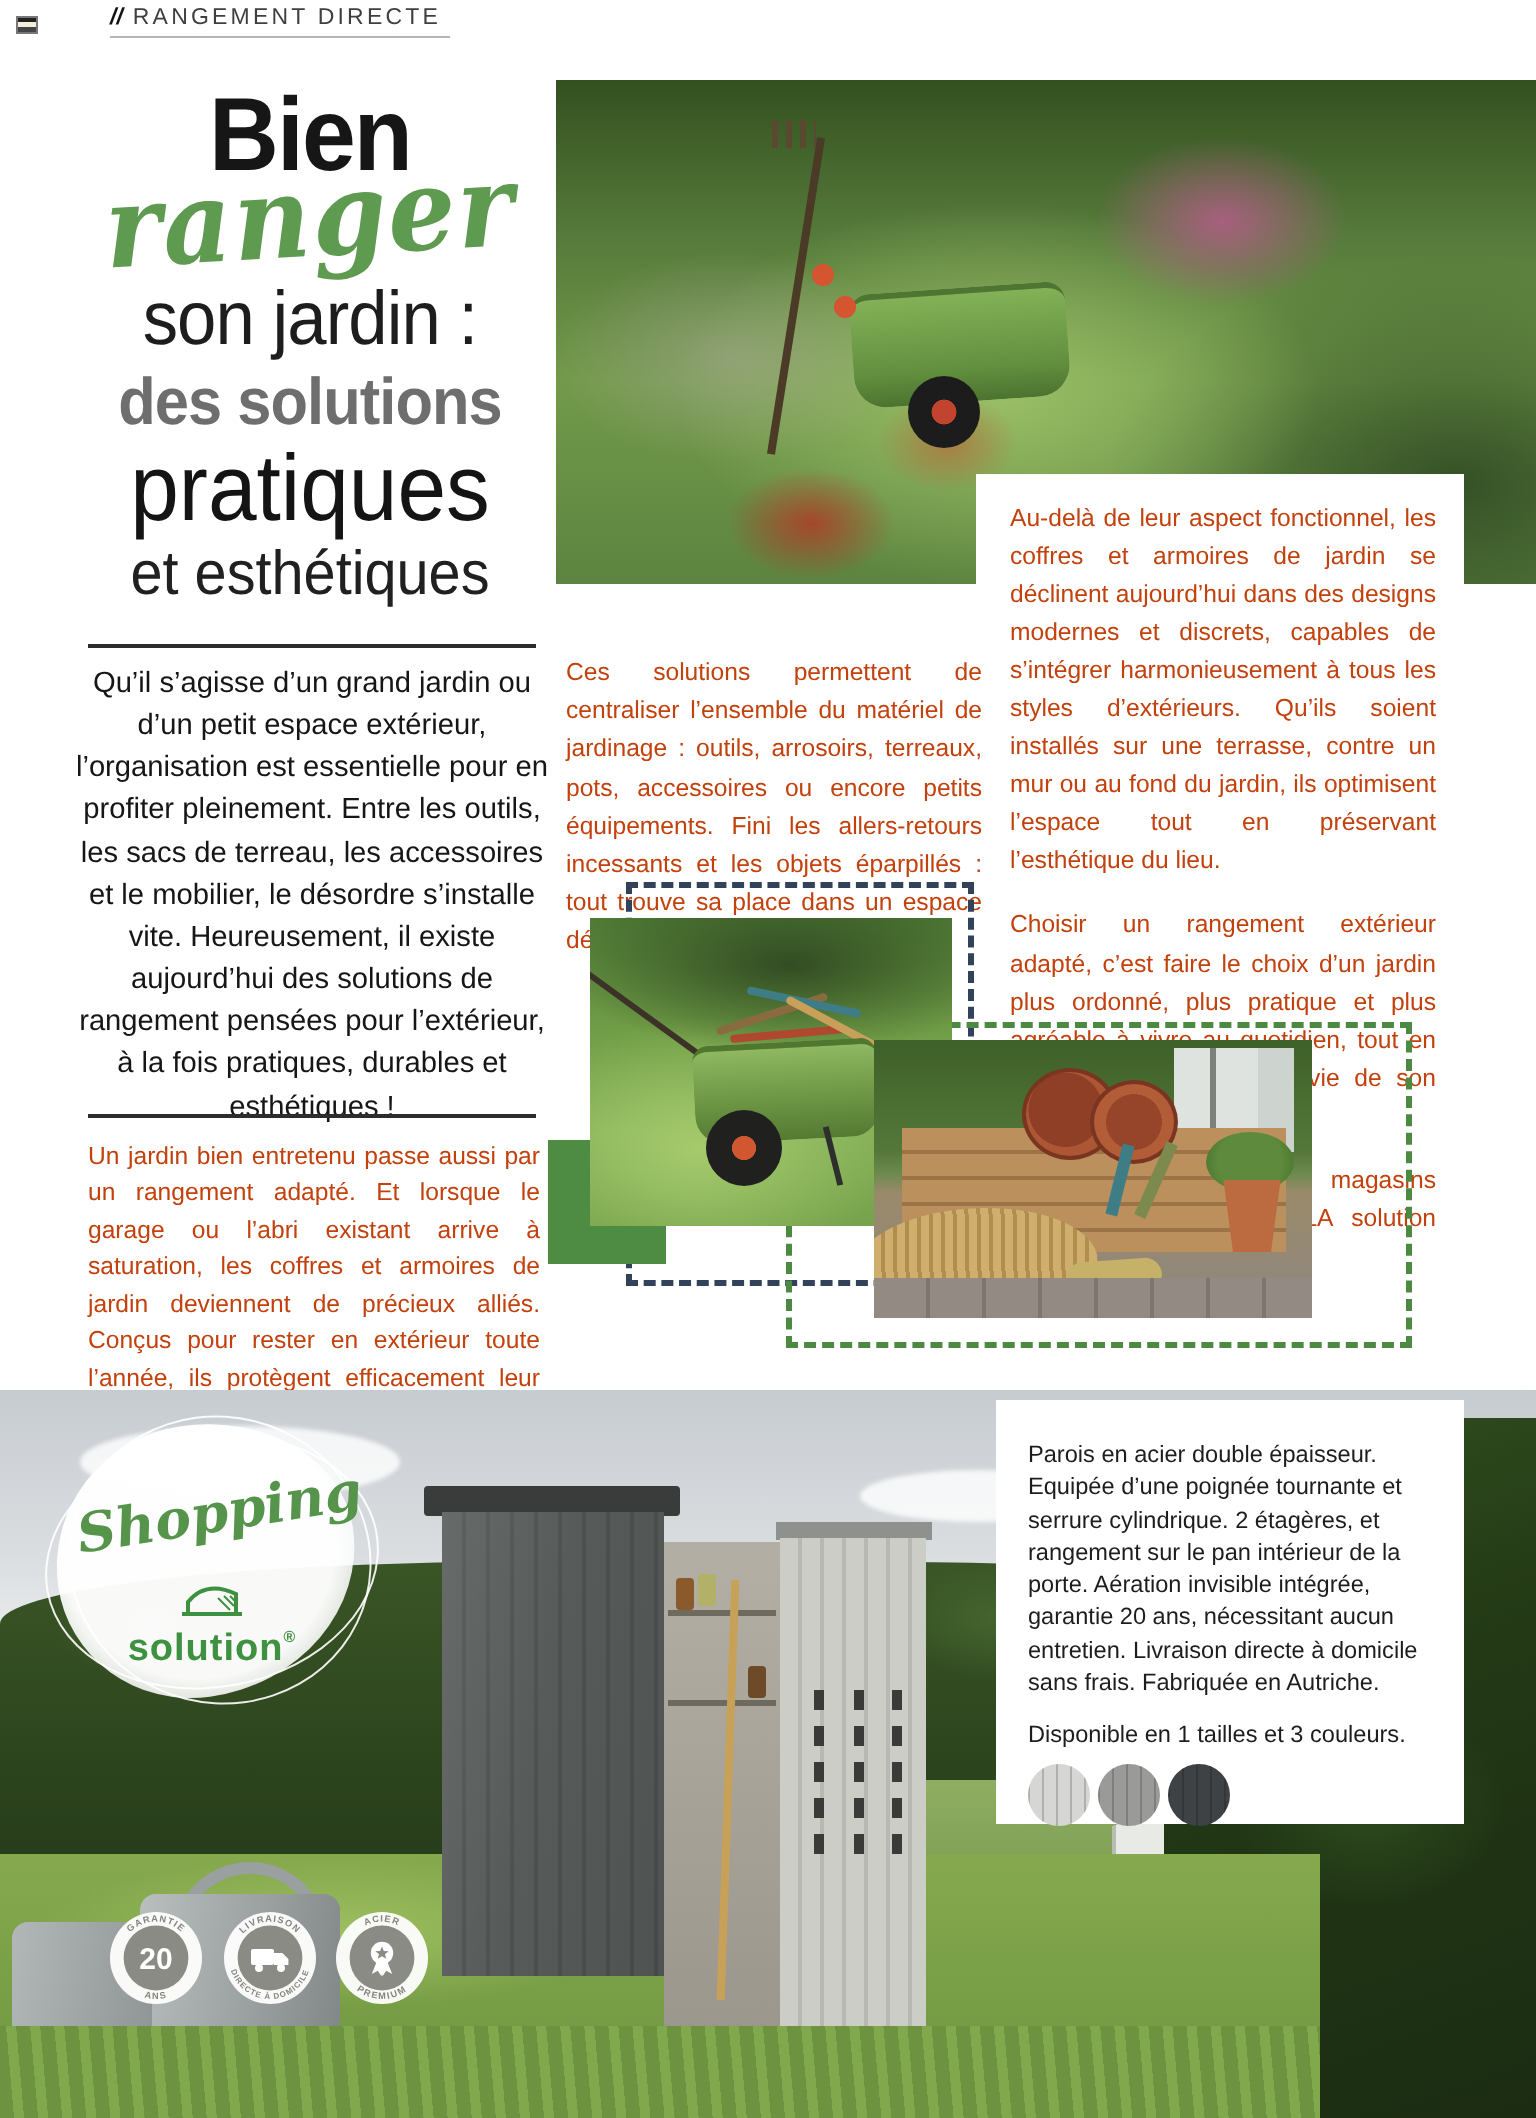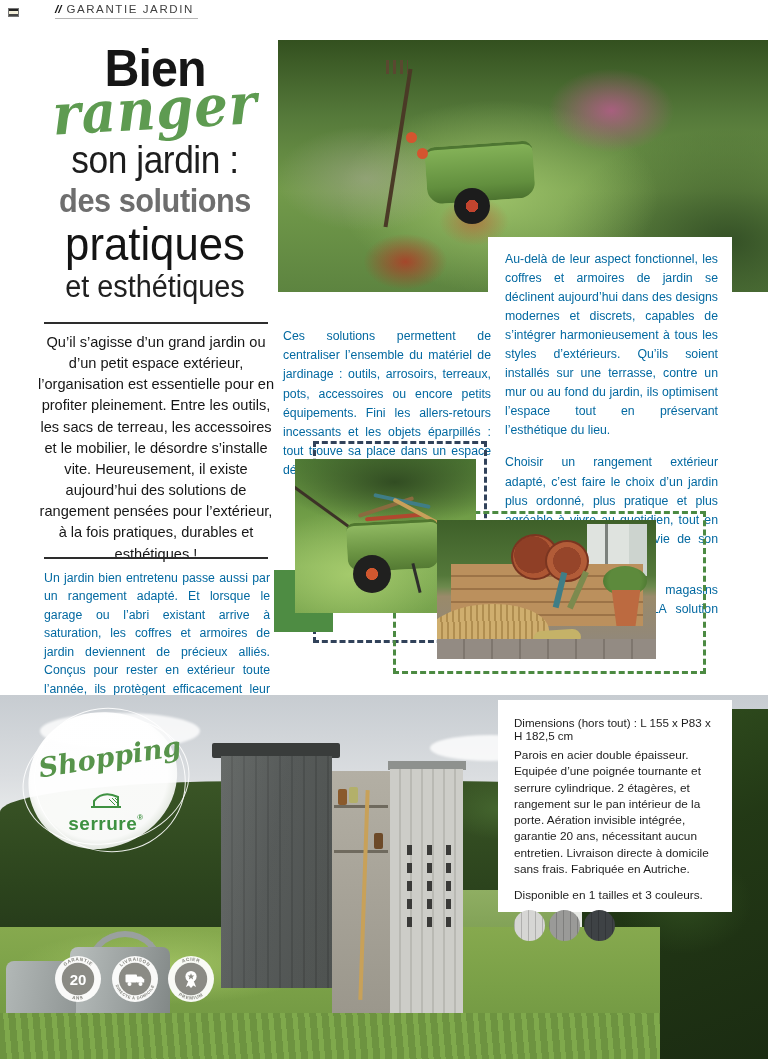--- a/index.html
+++ b/index.html
@@ -23,21 +23,21 @@
   .t4{font-size:33px;font-weight:700;color:#6e6e6e;margin-top:5px;letter-spacing:-.5px;}
   .t5{font-size:47px;font-weight:500;color:#141414;margin-top:3px;}
   .t6{font-size:31px;font-weight:400;color:#202020;margin-top:4px;}
 
   
   .rule{height:2px;background:#2d2d2d;}
   .rule-top{left:44px;top:322px;width:224px;}
   .rule-bot{left:44px;top:557px;width:224px;}
   .intro{left:36px;top:332px;width:240px;font-size:14.6px;line-height:1.45;text-align:center;
          color:#161616;font-weight:500;}
-  .para{font-size:12.3px;line-height:1.5;text-align:justify;color:#0369a1;}
+  .para{font-size:12.3px;line-height:1.5;text-align:justify;color:#c2410c;}
   .left-para{left:44px;top:569px;width:226px;}
   .mid-para{left:283px;top:327px;width:208px;line-height:1.56;}
   .right-card{left:488px;top:237px;width:244px;height:284px;background:#fff;}
   .right-card .para{margin:13px 14px 0 17px;line-height:1.55;}
 
   
   .photo{overflow:hidden;}
   .top-photo{left:278px;top:40px;width:490px;height:252px;
     background:
       radial-gradient(90px 60px at 68% 28%,rgba(196,88,150,.75),rgba(196,88,150,0) 70%),
@@ -189,21 +189,21 @@
   .b1{left:55px;top:956px;} .b2{left:112px;top:956px;} .b3{left:168px;top:956px;}
   .badge svg{display:block;}
 </style>
 </head>
 <body>
 
 <div id="page">
 
   <div class="abs corner-mark"></div>
   <div class="abs kicker">
-    <span class="sl">//</span><span>GARANTIE JARDIN</span>
+    <span class="sl">//</span><span>RANGEMENT DIRECTE</span>
   </div>
 
   <div class="abs title">
     <div class="t1">Bien</div>
     <div class="t2">ranger</div>
     <div class="t3">son jardin :</div>
     <div class="t4">des solutions</div>
     <div class="t5">pratiques</div>
     <div class="t6">et esthétiques</div>
   </div>
@@ -293,26 +293,25 @@
     <div class="abs blob-fill"></div>
     <div class="abs blob-ring ring1"></div>
     <div class="abs blob-ring ring2"></div>
     <div class="abs shopping-word">Shopping</div>
     <div class="abs biohort">
       <svg width="34" height="20" viewBox="0 0 34 20">
         <path d="M5,17 L5,11 Q14,0 29,7 L29,17" fill="none" stroke="#3e9141" stroke-width="2"></path>
         <path d="M20,9 l6,6 M23,8 l5,5 M26,8 l3,3" stroke="#3e9141" stroke-width="1"></path>
         <path d="M2,17 L32,17" stroke="#3e9141" stroke-width="2"></path>
       </svg>
-      <div class="biohort-word"><span>serrure</span><span class="biohort-r">®</span></div>
+      <div class="biohort-word"><span>solution</span><span class="biohort-r">®</span></div>
     </div>
   </div>
 
   <div class="abs card">
-    <div class="p-dim">Dimensions (hors tout) : L 155 x P83 x H 182,5 cm</div>
     <div class="p-desc">Parois en acier double épaisseur. Equipée d’une poignée tournante et serrure cylindrique. 2 étagères, et rangement sur le pan intérieur de la porte. Aération invisible intégrée, garantie 20 ans, nécessitant aucun entretien. Livraison directe à domicile sans frais. Fabriquée en Autriche.</div>
     <div class="p-avail">Disponible en 1 tailles et 3 couleurs.</div>
     <div class="swatches">
       <div class="swatch" style="background: rgb(214, 214, 212);">
           <span class="stripes"></span>
         </div>
       <div class="swatch" style="background: rgb(154, 154, 152);">
           <span class="stripes"></span>
         </div>
       <div class="swatch" style="background: rgb(62, 66, 69);">

